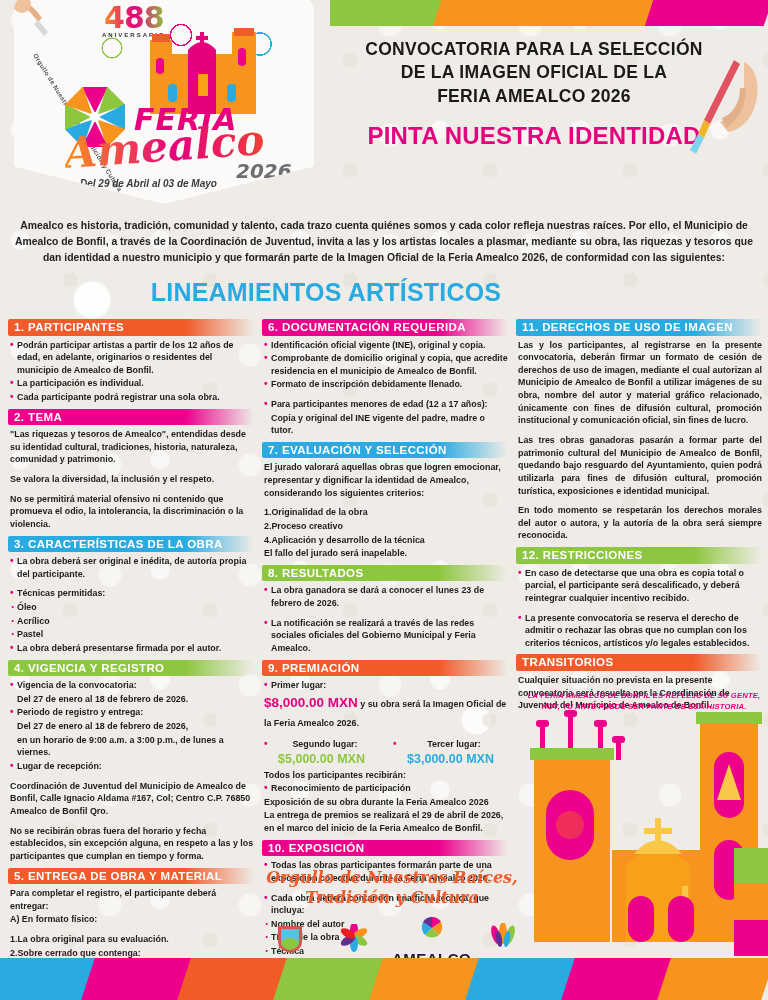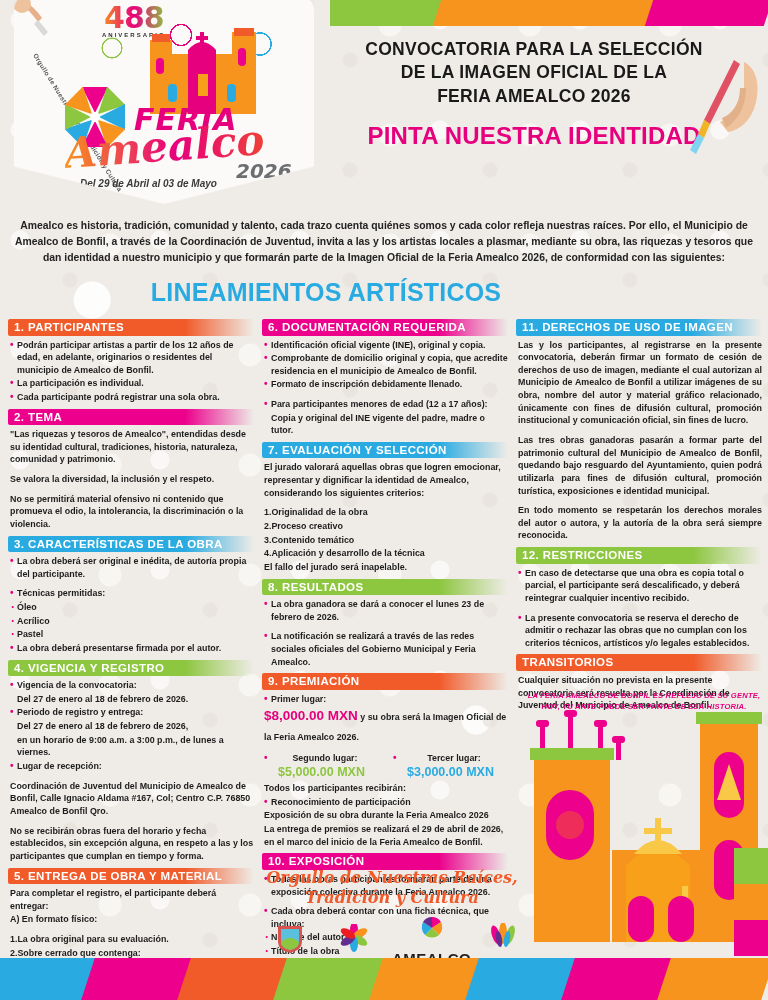--- a/index.html
+++ b/index.html
@@ -320,21 +320,20 @@
           <p class="bullet">Comprobante de domicilio original y copia, que acredite residencia en el municipio de Amealco de Bonfil.</p>
           <p class="bullet">Formato de inscripción debidamente llenado.</p>
           <p class="bullet gap">Para participantes menores de edad (12 a 17 años):</p>
           <p class="indent">Copia y original del INE vigente del padre, madre o tutor.</p>
         </div>
         <div class="sec-head" style="background: linear-gradient(90deg, rgb(41, 171, 226) 0%, rgb(41, 171, 226) 72%, rgba(255, 255, 255, 0) 100%);">7. EVALUACIÓN Y SELECCIÓN</div>
         <div class="sec-body">
           <p>El jurado valorará aquellas obras que logren emocionar, representar y dignificar la identidad de Amealco, considerando los siguientes criterios:</p>
           <p class=" gap">1.Originalidad de la obra</p>
           <p>2.Proceso creativo</p>
-          <p>3.Contenido temático</p>
           <p>4.Aplicación y desarrollo de la técnica</p>
           <p>El fallo del jurado será inapelable.</p>
         </div>
         <div class="sec-head" style="background: linear-gradient(90deg, rgb(141, 198, 63) 0%, rgb(141, 198, 63) 72%, rgba(255, 255, 255, 0) 100%);">8. RESULTADOS</div>
         <div class="sec-body">
           <p class="bullet">La obra ganadora se dará a conocer el lunes 23 de febrero de 2026.</p>
           <p class="bullet gap">La notificación se realizará a través de las redes sociales oficiales del Gobierno Municipal y Feria Amealco.</p>
         </div>
         <div class="sec-head" style="background: linear-gradient(90deg, rgb(241, 90, 41) 0%, rgb(241, 90, 41) 72%, rgba(255, 255, 255, 0) 100%);">9. PREMIACIÓN</div>
         <div class="sec-body">

